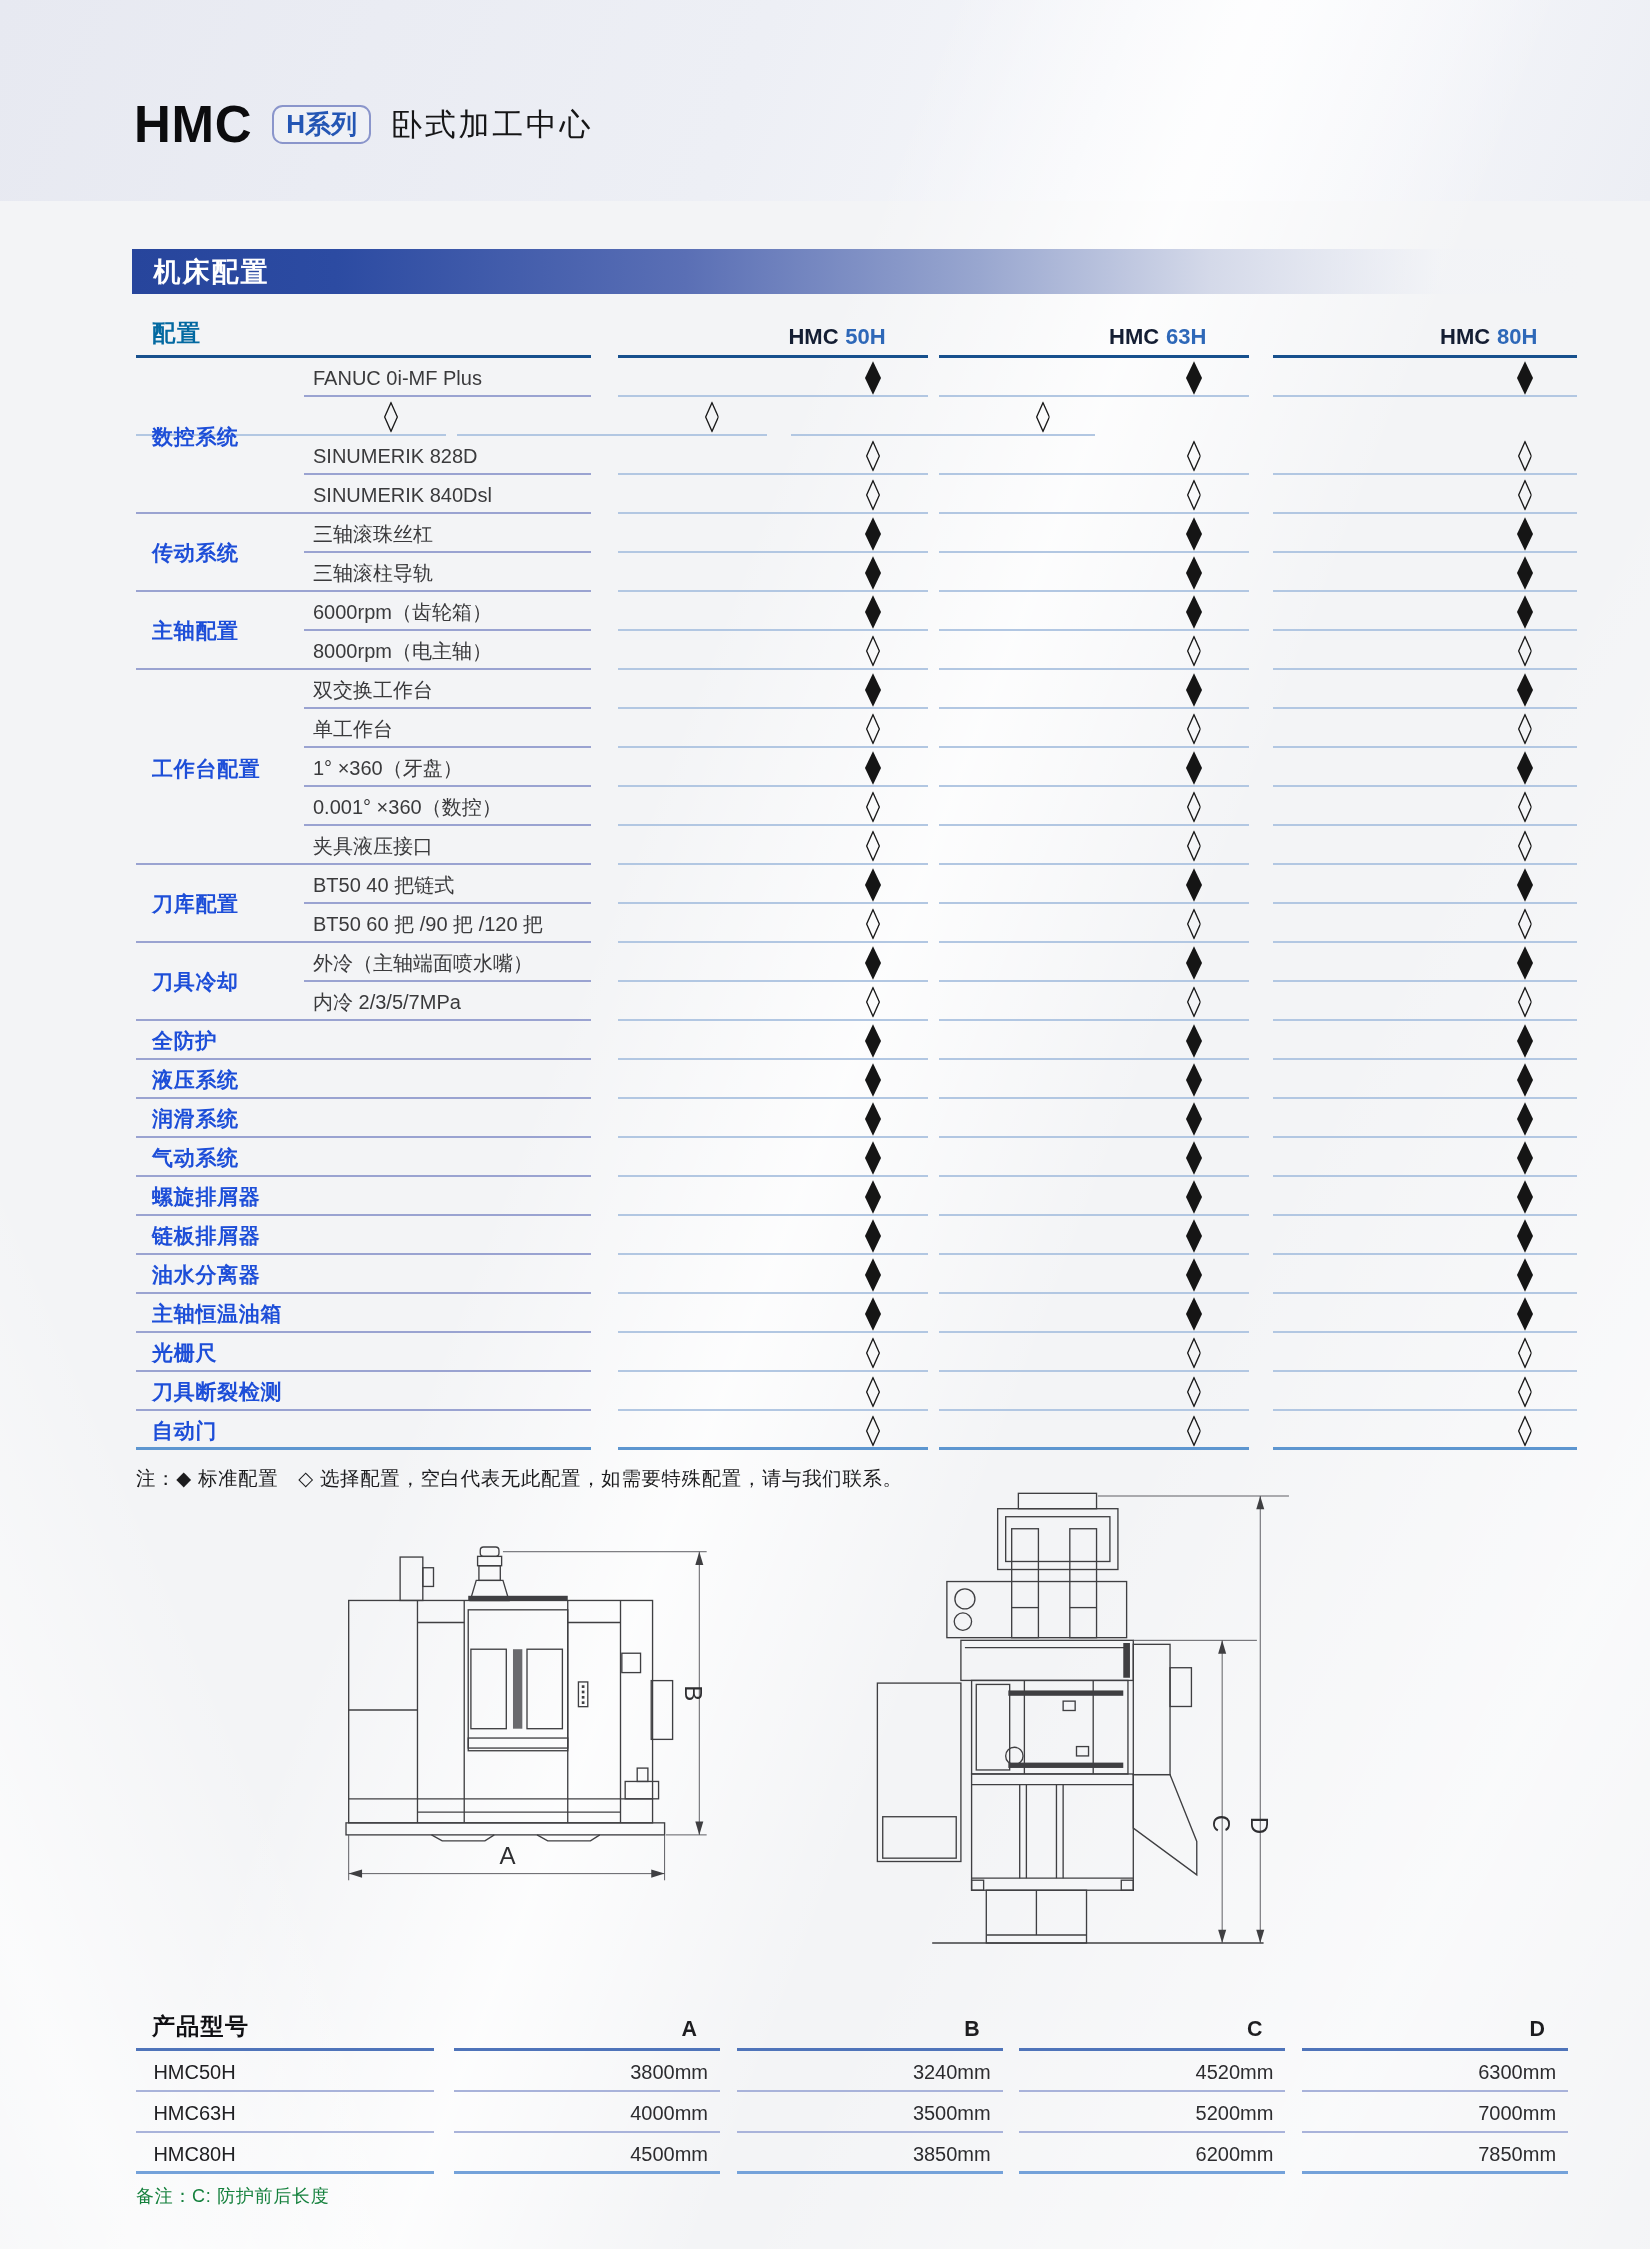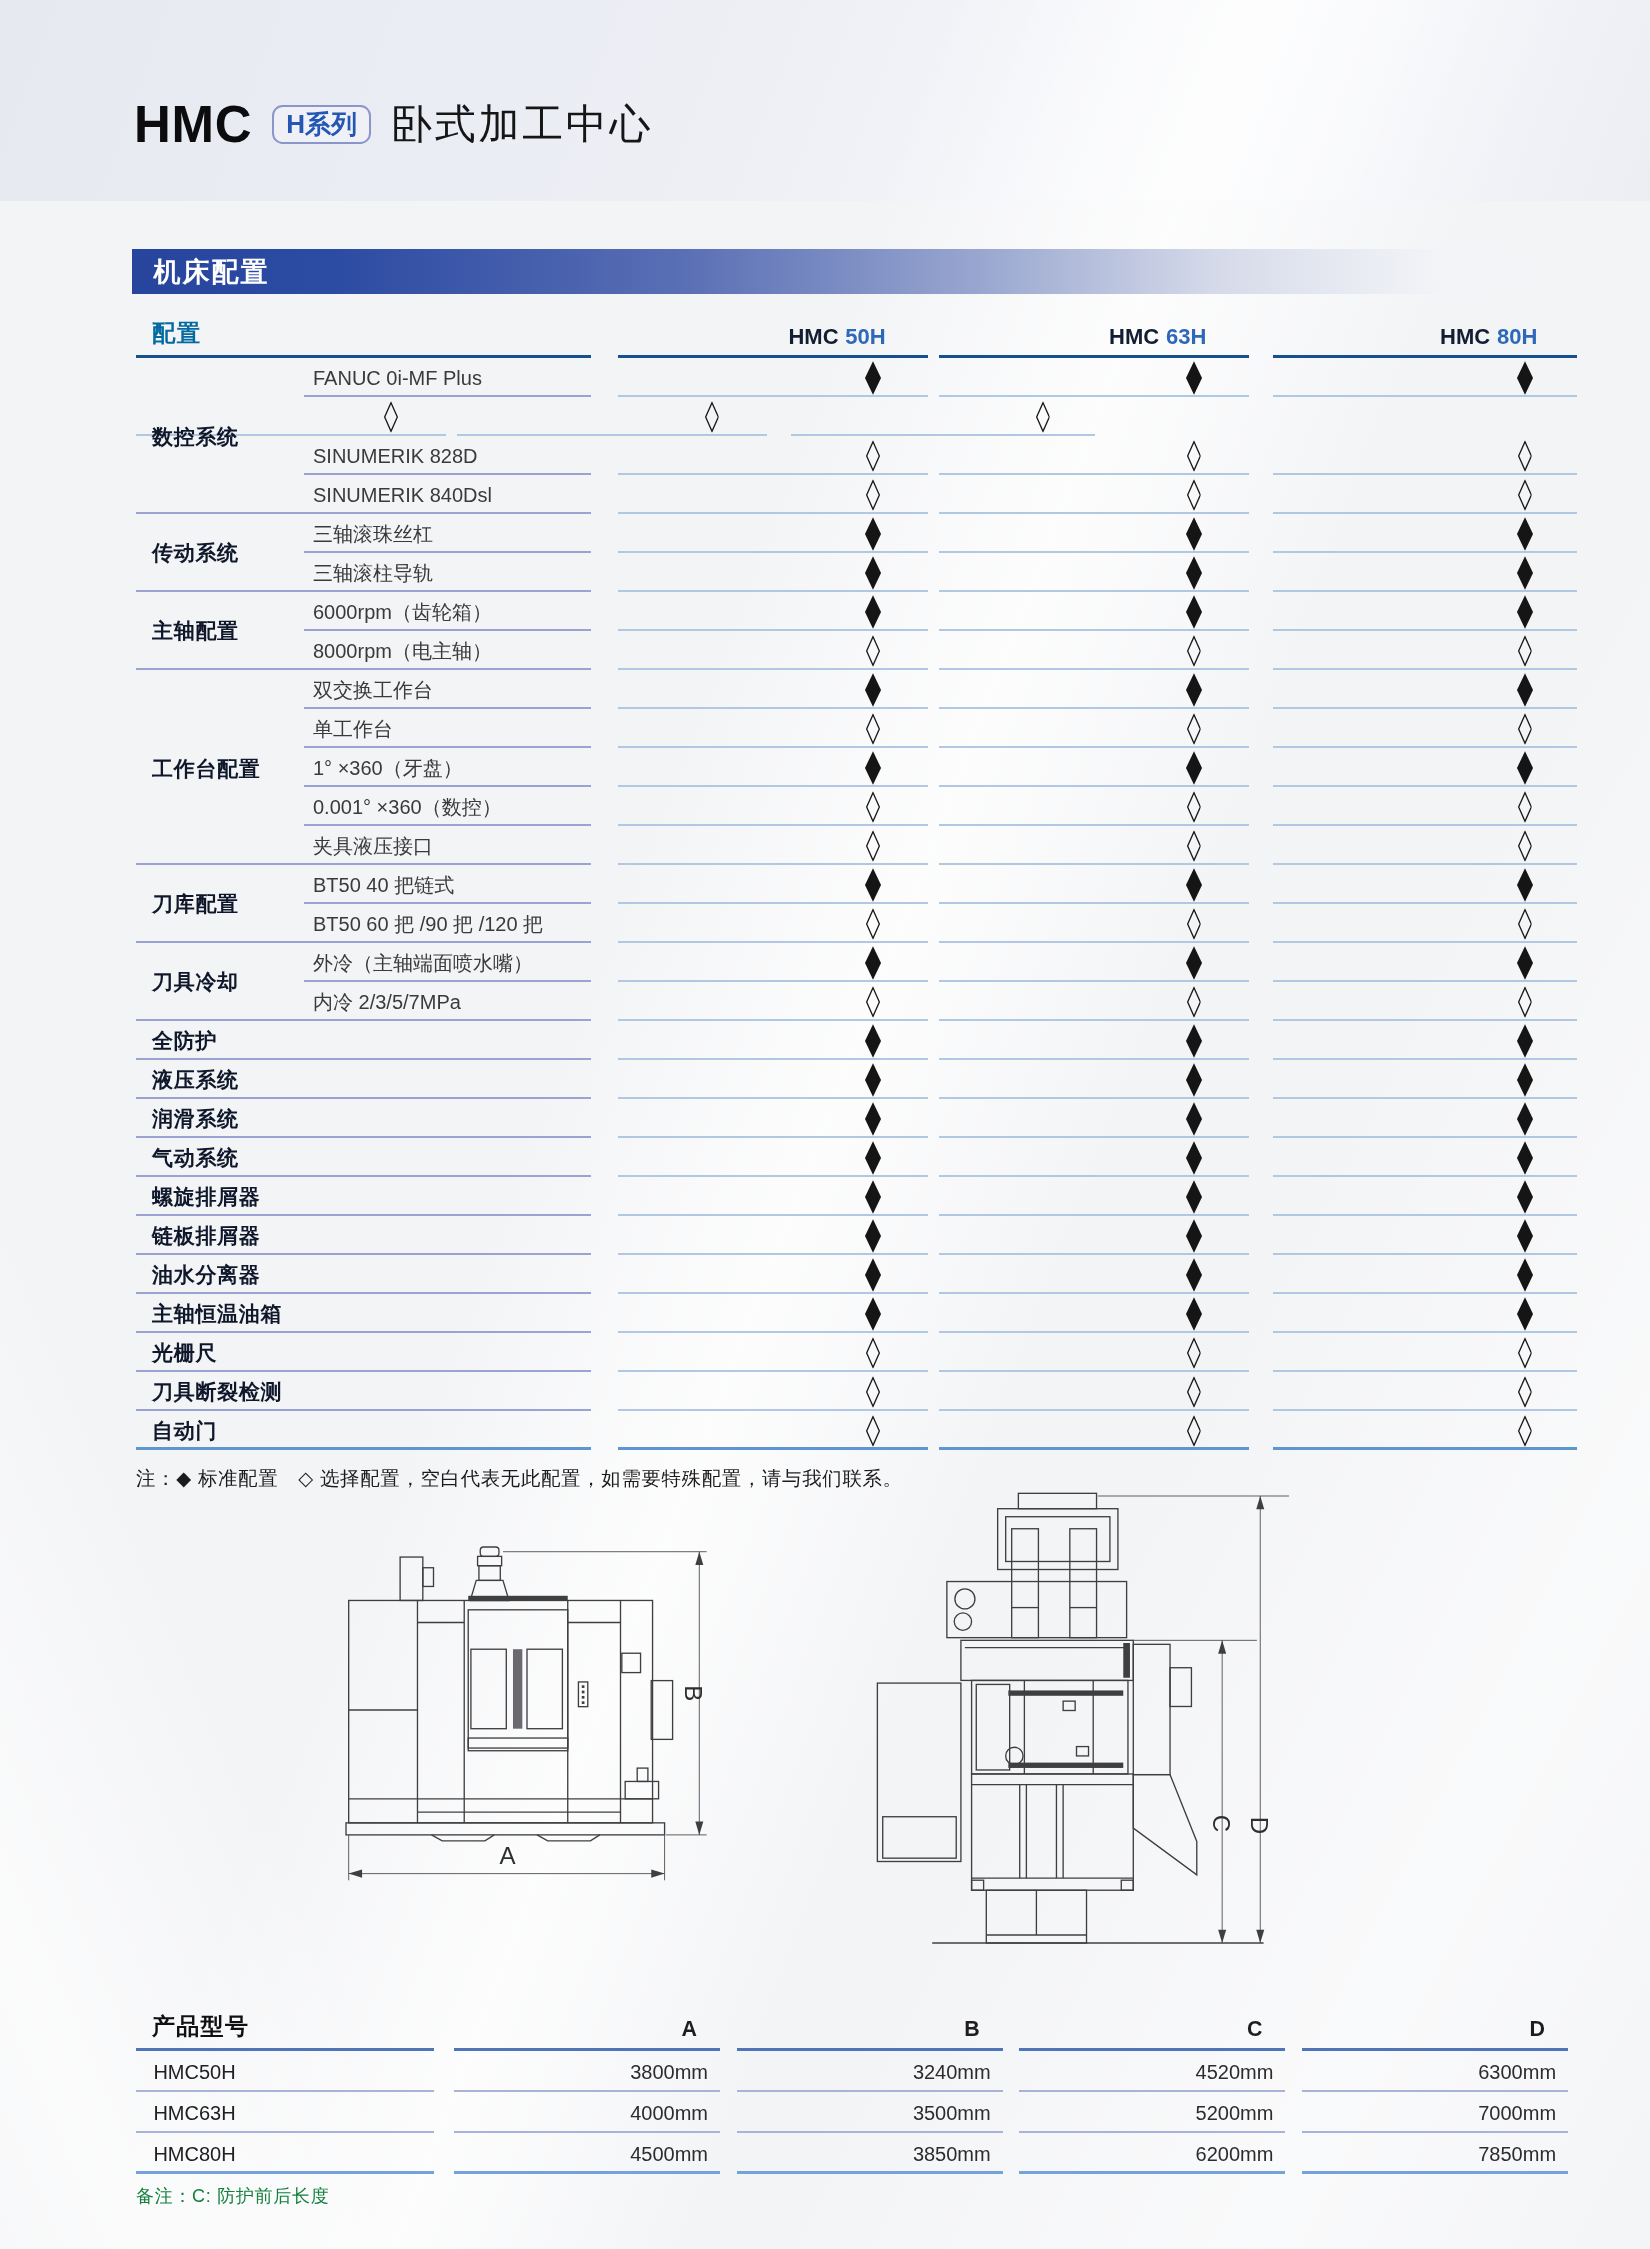--- a/index.html
+++ b/index.html
@@ -20,21 +20,21 @@
     background:linear-gradient(90deg,rgba(255,255,255,0) 0%,rgba(255,255,255,.65) 50%,rgba(255,255,255,0) 100%);}
   .sw3{left:1103px;top:201px;width:869px;height:2807px;transform:rotate(27deg);
     background:linear-gradient(90deg,rgba(255,255,255,0) 0%,rgba(255,255,255,.55) 55%,rgba(255,255,255,0) 100%);}
   .content{left:0;top:0;width:1650px;height:2250px;z-index:2;}
 
   
   .title-row{position:absolute;left:134px;top:99px;display:flex;align-items:center;gap:20px;}
   .brand{font-size:51px;font-weight:800;color:#0c0c0e;letter-spacing:0.7px;line-height:1;}
   .series-badge{border:2px solid #8a95cb;border-radius:10.7px;color:#2456b4;
     font-size:26px;font-weight:700;padding:4px 12px 5.3px;line-height:1;background:rgba(255,255,255,.25);}
-  .subtitle{font-size:41px;font-weight:500;color:#161617;letter-spacing:2.7px;line-height:1;}
+  .subtitle{font-size:31px;font-weight:500;color:#161617;letter-spacing:2.7px;line-height:1;}
 
   
   .section-bar{position:absolute;left:132px;top:249px;width:1457px;height:45px;
     background:linear-gradient(90deg,#27459c 0%,#2c4ba2 14%,#5a6fb5 38%,#98a6cf 58%,#d4d9e9 74%,rgba(240,242,248,.25) 90%,rgba(255,255,255,0) 100%);
     display:flex;align-items:center;}
   .section-bar .txt{color:#ffffff;font-size:27px;font-weight:700;letter-spacing:2px;padding-left:21.4px;}
 
   
   .cfg-table{position:absolute;left:136px;top:314px;width:1444px;}
   .cfg-header{display:flex;height:44px;}
@@ -51,21 +51,21 @@
   .cfg-row .lblblk.b-full::after{content:"";position:absolute;left:0;right:0;bottom:0;height:2px;background:#9aa3d1;}
   .cfg-row .lblblk.b-sub::after{content:"";position:absolute;left:168px;right:0;bottom:0;height:2px;background:#9aa3d1;}
   .cfg-row.last .dcol::after,.cfg-row.last .lblblk.b-full::after{height:3.3px;background:#5d96d0;}
   
   .cfg-h-label{position:absolute;left:16px;bottom:9.4px;font-size:23.4px;font-weight:700;color:#0369a1;letter-spacing:1.3px;}
   .mh{position:absolute;bottom:8px;left:calc(50% + 64px);transform:translateX(-50%);
      white-space:nowrap;font-size:22px;font-weight:700;color:#141e33;}
   .mh .code{color:#2e68b8;margin-left:6.7px;}
   
   .grp{position:absolute;left:16px;transform:translateY(-50%);font-size:21px;font-weight:700;
-     color:#0f172a;white-space:nowrap;letter-spacing:0.7px;z-index:3;}
+     color:#1d4ed8;white-space:nowrap;letter-spacing:0.7px;z-index:3;}
   .sub{position:absolute;left:177px;top:50%;transform:translateY(-50%);font-size:20px;color:#3a3a3c;white-space:nowrap;}
   .dm{position:absolute;left:calc(50% + 100px);top:50%;transform:translate(-50%,-50%);}
   
   .legend{position:absolute;left:136px;top:1465px;font-size:19.4px;color:#1b1b1d;letter-spacing:0.7px;}
 
   
   .drawing{position:absolute;}
   .dw-left{left:338px;top:1537px;}
   .dw-right{left:856px;top:1467px;}
   .drawing svg{display:block;}

